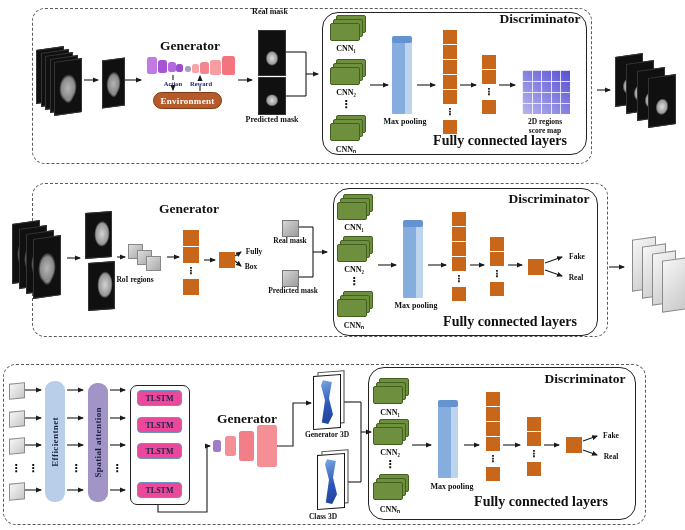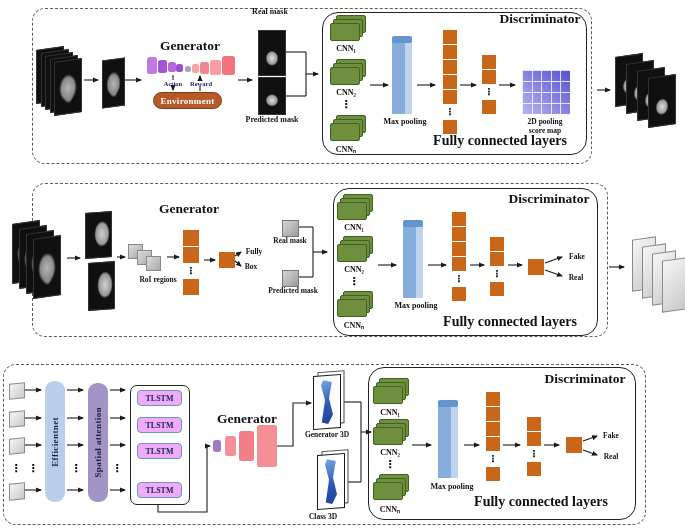--- a/index.html
+++ b/index.html
@@ -54,21 +54,21 @@
   .msq{position:absolute;width:15px;height:15px;background:linear-gradient(135deg,#d6d6d6,#9c9c9c);
        border:1px solid #777;z-index:2;}
   .roi{position:absolute;width:13px;height:13px;background:linear-gradient(135deg,#dddddd,#a8a8a8);
        border:1px solid #888;z-index:2;}
   
   .vbar{position:absolute;border-radius:9px;display:flex;align-items:center;justify-content:center;z-index:2;}
   .vbar span{writing-mode:vertical-rl;transform:rotate(180deg);font-weight:700;font-size:9px;
              color:#16213e;letter-spacing:.4px;}
   .eff{background:#b9cfe9;} .spa{background:#a294c7;}
   .tlbox{position:absolute;background:#fff;border:1.3px solid #222;border-radius:7px;z-index:1;}
-  .tl{position:absolute;width:43px;height:14px;background:#f0abfc;border:1px solid #6b94c4;border-radius:4px;
+  .tl{position:absolute;width:43px;height:14px;background:#ec4899;border:1px solid #6b94c4;border-radius:4px;
       display:flex;align-items:center;justify-content:center;font-weight:700;font-size:8px;color:#15254d;z-index:2;}
   
   .card{position:absolute;background:#fdfdfd;border:1.3px solid #1a1a1a;transform:skewY(-4deg);z-index:2;
         box-shadow:4px -4px 0 -1.5px #ffffff,4px -4px 0 -0.5px #444;}
   .vol{position:absolute;left:3px;right:3px;top:3px;bottom:3px;
        background:linear-gradient(160deg,#7fb0e8 0%,#2d57b8 55%,#1d3f96 100%);
        clip-path:polygon(30% 2%,74% 7%,60% 42%,80% 78%,56% 98%,24% 94%,40% 46%,20% 13%);}
 </style>
 </head>
 <body>
@@ -218,21 +218,21 @@
     <span class="vd">⋮</span>
     <i class="sq"></i>
   </div>
   <div class="fcol" style="left:482px;top:55px;">
     <i class="sq"></i>
       <i class="sq"></i>
     <span class="vd">⋮</span>
     <i class="sq"></i>
   </div>
   <div class="smap" style="left:522px;top:70px;width:48px;height:44px;"></div>
-  <div class="lbl xs" style="left:545px;top:121px;">2D pooling</div>
+  <div class="lbl xs" style="left:545px;top:121px;">2D regions</div>
   <div class="lbl xs" style="left:545px;top:130px;">score map</div>
   <div class="lbl med" style="left:500px;top:141px;">Fully connected layers</div>
 
   <div>
     <div class="slice mask-b" style="left:615px;top:55px;width:26px;height:48px;"></div>
     <div class="slice mask-b" style="left:626px;top:62px;width:26px;height:48px;"></div>
     <div class="slice mask-b" style="left:637px;top:69px;width:26px;height:48px;"></div>
     <div class="slice mask-b" style="left:648px;top:76px;width:26px;height:48px;"></div>
   </div>
 
@@ -245,21 +245,21 @@
     <div class="slice ct-b" style="left:26px;top:232px;width:26px;height:58px;"></div>
     <div class="slice ct-b" style="left:33px;top:237px;width:26px;height:58px;"></div>
   </div>
   <div class="slice lung-b" style="left:85px;top:212px;width:25px;height:44px;transform:skewY(-4deg);"></div>
   <div class="slice lung-b" style="left:88px;top:262px;width:25px;height:46px;transform:skewY(-4deg);"></div>
 
   <div class="lbl big" style="left:189px;top:209px;">Generator</div>
   <div class="roi" style="left:128px;top:244px;"></div>
   <div class="roi" style="left:137px;top:250px;"></div>
   <div class="roi" style="left:146px;top:256px;"></div>
-  <div class="lbl xs" style="left:158px;top:279px;text-align:right;">RoI regions</div>
+  <div class="lbl xs" style="left:135px;top:279px;text-align:right;">RoI regions</div>
 
   <div class="fcol" style="left:183px;top:230px;">
     <i class="sq16"></i>
       <i class="sq16"></i>
     <span class="vd">⋮</span>
     <i class="sq16"></i>
   </div>
   <div class="sq1" style="left:219px;top:252px;width:16px;height:16px;"></div>
   <div class="lbl xs" style="left:254px;top:251px;">Fully</div>
   <div class="lbl xs" style="left:251px;top:266px;">Box</div>

